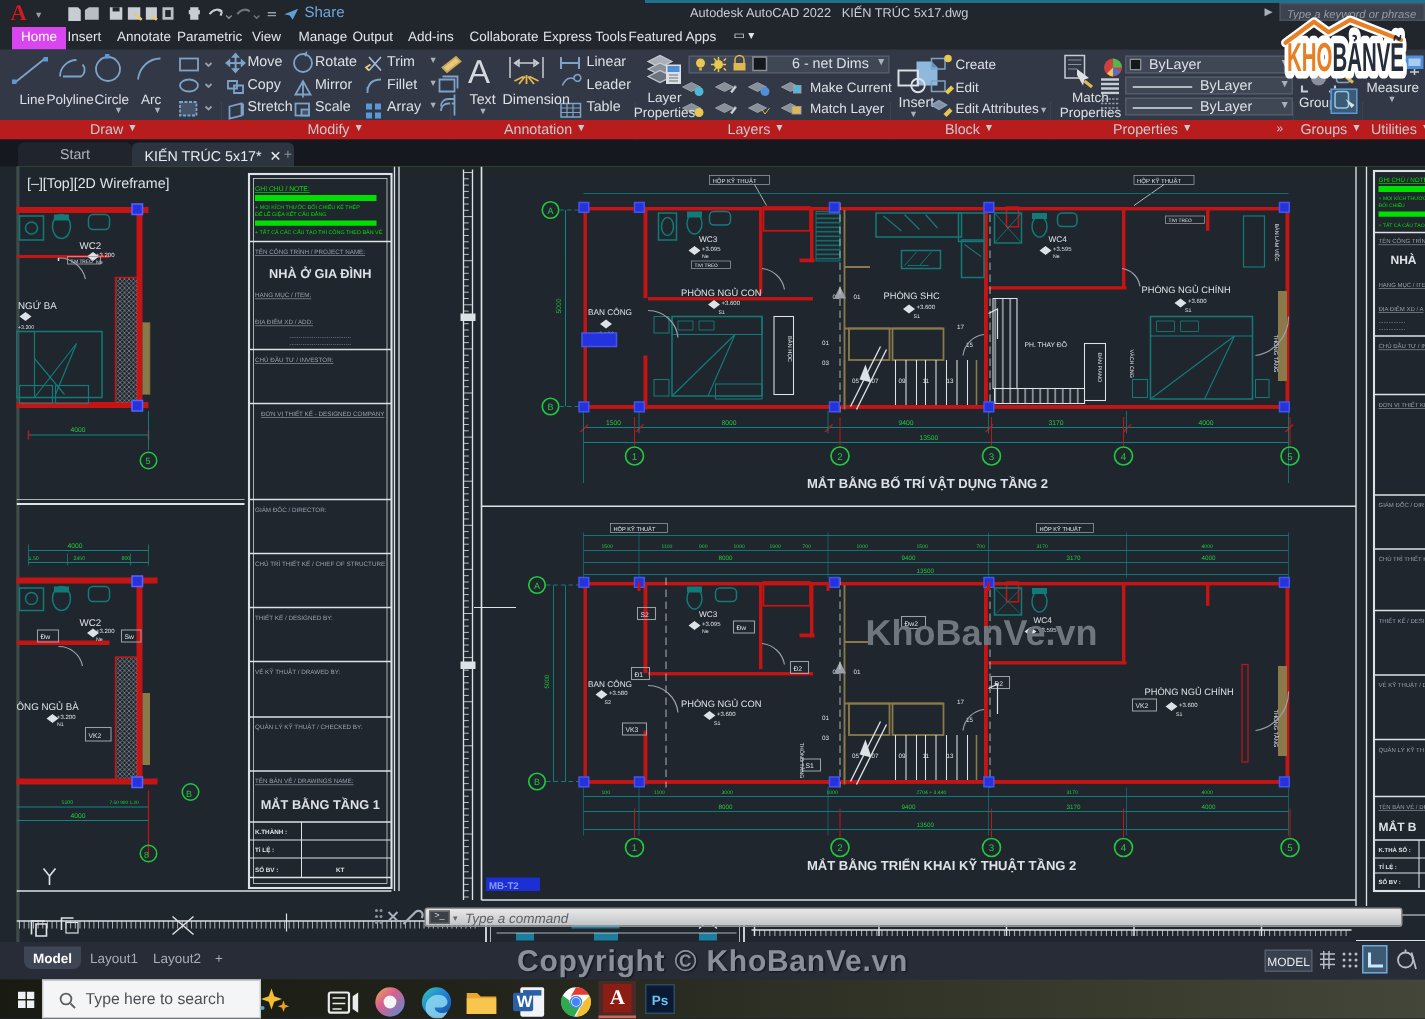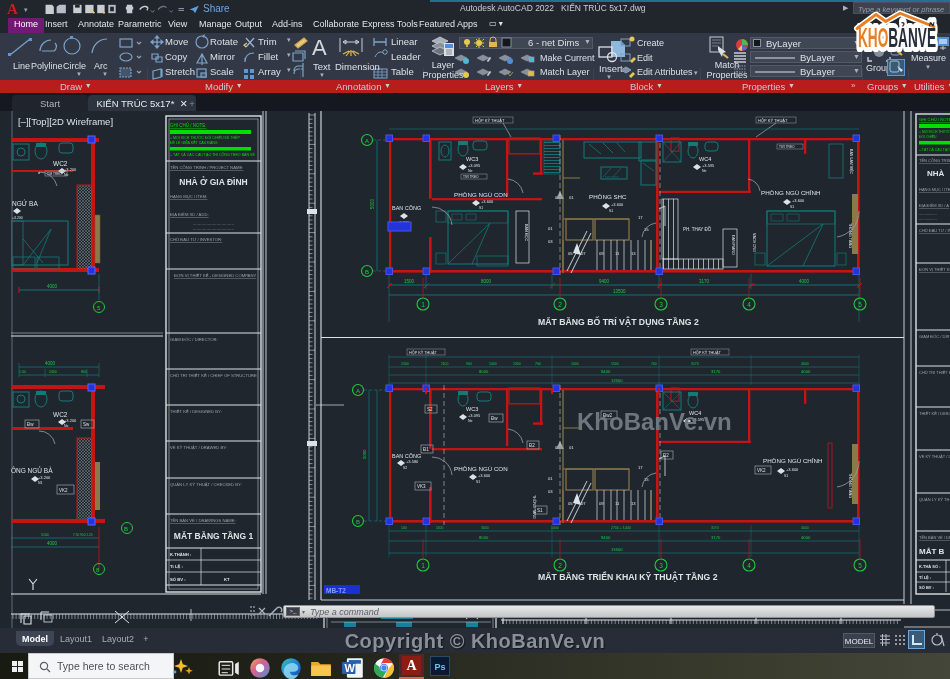--- a/index.html
+++ b/index.html
@@ -8,21 +8,21 @@
 #app{position:relative;width:950px;height:679px;overflow:hidden}
 
 #titlebar{position:absolute;left:0;top:0;width:950px;height:18px;background:#21252c}
 #titlebar .acadA{position:absolute;left:7px;top:1px;font:bold 15px "Liberation Serif",serif;color:#c22026;text-shadow:0 1px 1px #5a0d10}
 #titlebar .tt{position:absolute;top:3px;font-size:10px;color:#c9cdd4;white-space:nowrap}
 #titlebar .qat{position:absolute;top:3px;height:12px}
 #search{position:absolute;left:853px;top:2px;width:97px;height:12px;background:#3d434e;border:1px solid #4a515d;color:#959ca8;font:italic 7.5px "Liberation Sans",sans-serif;padding:2px 0 0 4px;white-space:nowrap;overflow:hidden}
 
 #menubar{position:absolute;left:0;top:18px;width:950px;height:15px;background:#21252c;font-size:9px;color:#e2e5ea}
 #menubar span{position:absolute;top:1px}
-#menubar .active{background:#701a75;color:#fff;padding:1px 6px;top:0px;height:15px}
+#menubar .active{background:#d946ef;color:#fff;padding:1px 6px;top:0px;height:15px}
 
 #ribbon{position:absolute;left:0;top:33px;width:950px;height:47px;background:#323845}
 #plabels{position:absolute;left:0;top:80px;width:950px;height:13px;background:#b91c1c;color:#c6cad2;font-size:9.5px}
 #plabels span{position:absolute;top:1px}
 .psep{position:absolute;top:35px;height:56px;width:1px;background:#232831;border-right:1px solid #3d4451}
 .rlab{position:absolute;color:#dde0e5;font-size:9.5px;white-space:nowrap}
 .rsm{position:absolute;font-size:9.5px;color:#dde0e5}
 
 #doctabs{position:absolute;left:0;top:93px;width:950px;height:18px;background:#15181e}
 .dtab{position:absolute;top:2px;height:16px;font-size:9.5px;color:#aeb4bd;text-align:center;border-radius:4px 4px 0 0}

